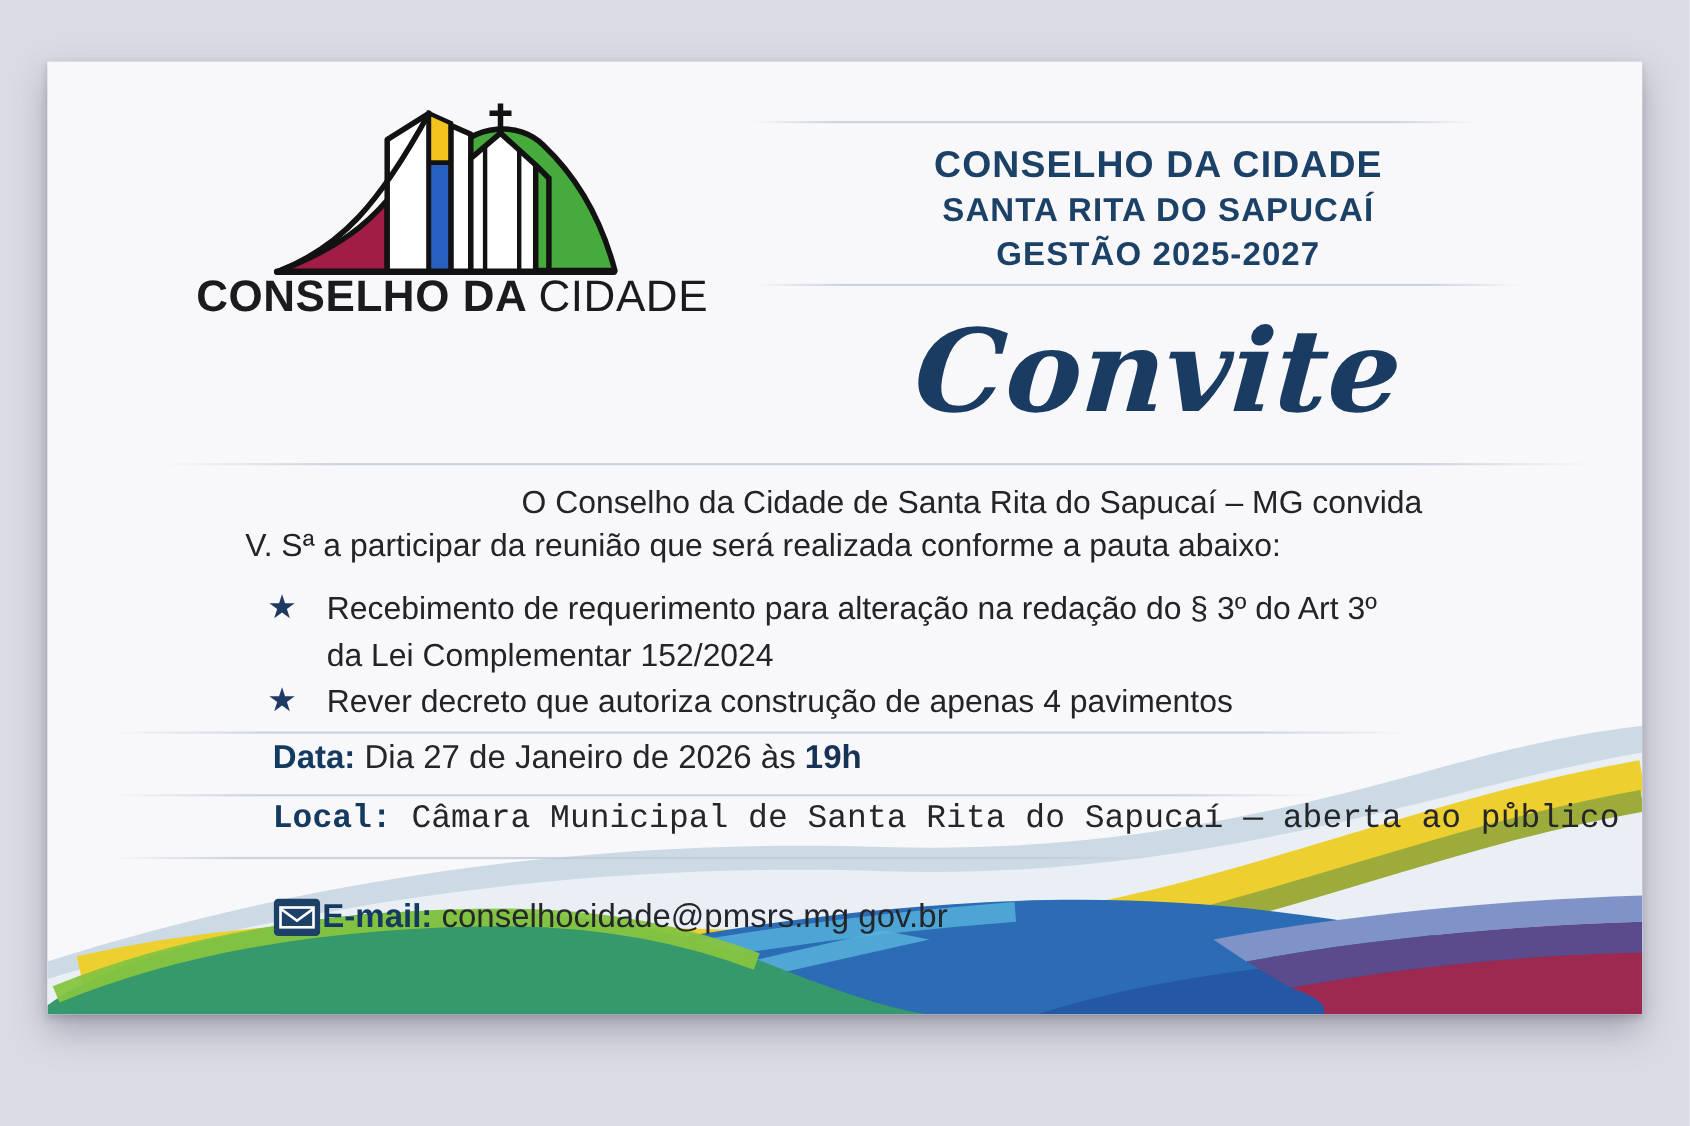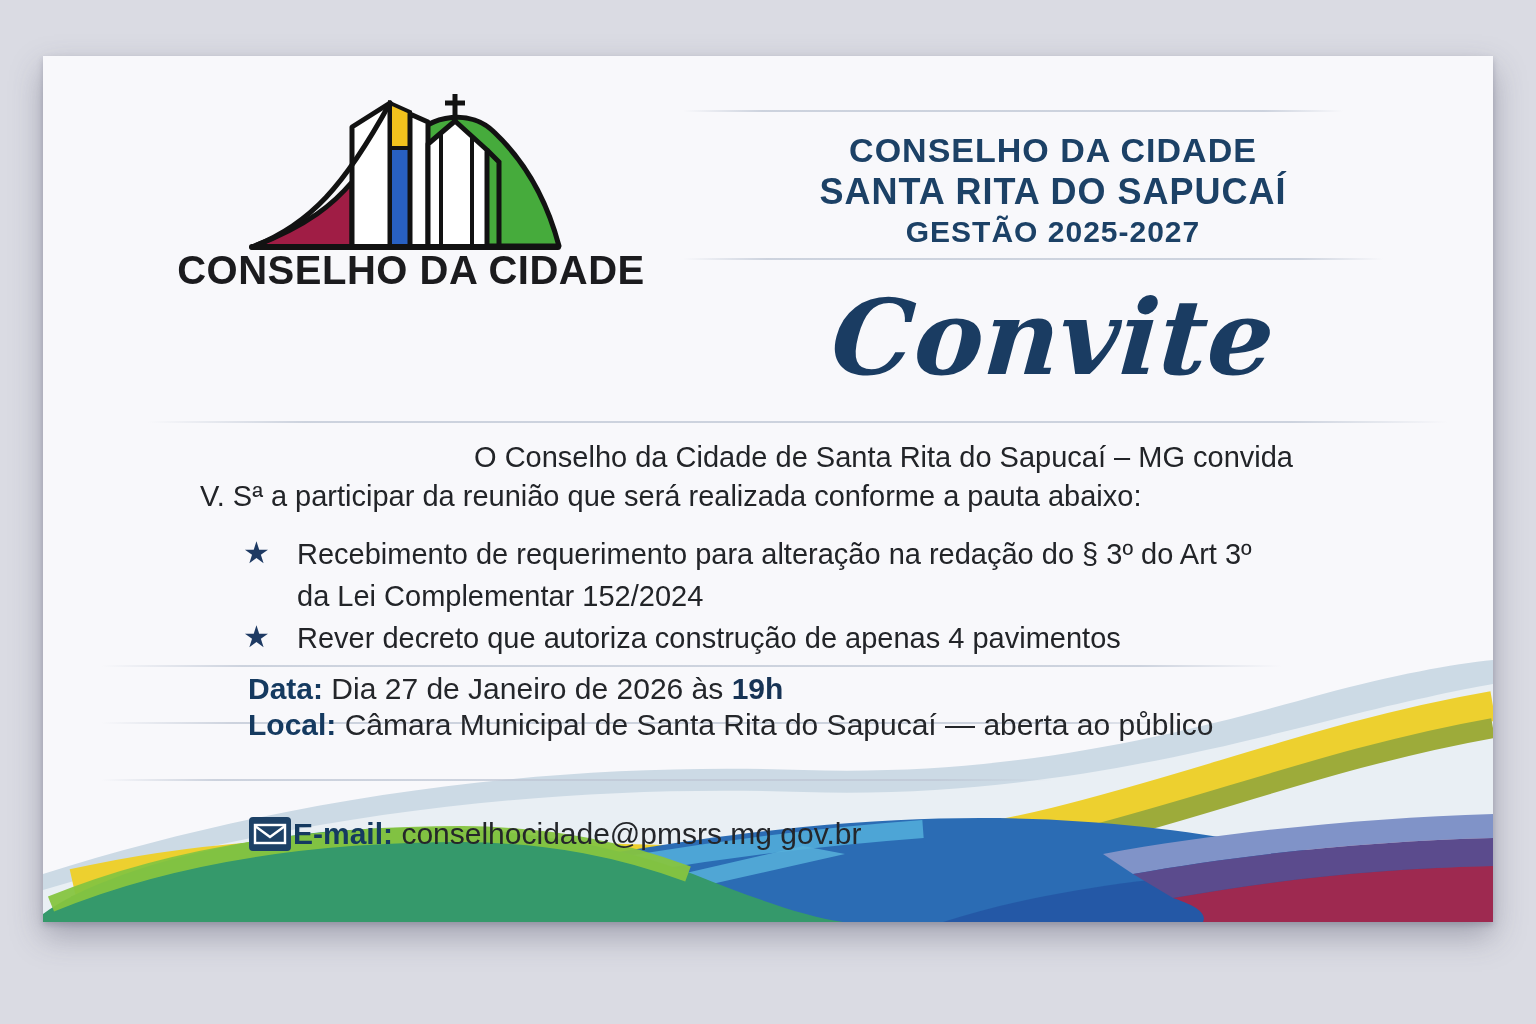--- a/index.html
+++ b/index.html
@@ -14,53 +14,53 @@
     box-shadow:0 14px 30px rgba(70,70,95,.38), 0 3px 6px rgba(70,70,95,.25);
     overflow:hidden;
   }
   .divider { position:absolute; height:2px; z-index:1;
     background:linear-gradient(90deg, rgba(190,198,212,0), rgba(190,198,212,.75) 12%, rgba(190,198,212,.75) 88%, rgba(190,198,212,0)); }
 
   
   .logo-svg { position:absolute; left:197px; top:34px; width:330px; height:170px; z-index:2; }
   .logo-name { position:absolute; left:118px; top:192px; width:500px; text-align:center;
     font-size:40px; letter-spacing:.5px; color:#1b1b1e; font-weight:600; z-index:2; }
-  .logo-name b { font-weight:700; }
+  .logo-name b { font-weight:400; }
   .logo-sub { position:absolute; left:118px; top:240px; width:500px; text-align:center;
     font-size:21px; letter-spacing:3px; color:#38383c; font-weight:500; z-index:2; }
 
   
   .hdr { position:absolute; left:700px; top:72px; width:620px; text-align:center; z-index:2; color:#1c4166; }
   .hdr .h1 { font-size:34px; line-height:44px; font-weight:bold; letter-spacing:1px; }
-  .hdr .h2 { font-size:36px; line-height:40px; font-weight:bold; letter-spacing:1px; }
+  .hdr .h2 { font-size:30px; line-height:40px; font-weight:bold; letter-spacing:1px; }
   .hdr .h3 { font-size:30px; line-height:40px; font-weight:bold; letter-spacing:1px; }
 
   .script-title { position:absolute; left:700px; top:222px; width:620px; text-align:center;
     font-family:"DejaVu Serif","Liberation Serif",serif; font-style:italic; font-weight:bold;
     font-size:104px; line-height:120px; color:#1a3c62; z-index:2; transform:skewX(-4deg); }
 
   
   .intro1 { position:absolute; left:60px; top:385px; width:1190px; text-align:right;
     font-size:29px; color:#222428; z-index:2; }
-  .intro2 { position:absolute; left:157px; top:424px; font-size:29px; color:#222428; z-index:2; }
+  .intro2 { position:absolute; left:180px; top:424px; font-size:29px; color:#222428; z-index:2; }
 
   
   .star { position:absolute; width:34px; font-size:30px; color:#1e3a63; z-index:2; }
   .ag-text { position:absolute; left:240px; font-size:29px; line-height:42px; color:#222428; z-index:2;margin-left:14px; }
   .star1 { left:200px; top:479px; }
   .ag1   { top:477px; }
   .star2 { left:200px; top:563px; }
   .ag2   { top:561px; }
 
   
   .row { position:absolute; left:205px; font-size:30px; color:#24262a; z-index:2; white-space:nowrap; }
   .row .lbl { font-weight:bold; color:#153a60; }
   .row .strong { font-weight:bold; color:#163355; }
   .row-data  { top:616px; }
-  .row-local { top:652px; }
+  .row-local { top:672px;font-family:Liberation Mono, monospace; }
   .row-email { top:760px; display:flex; align-items:center; gap:1px; }
   .mail-icon { width:44px; height:36px; display:inline-block; }
 
   
   .waves { position:absolute; left:0; bottom:0; width:100%; height:300px; z-index:0; }
 </style>
 </head>
 <body>
 
 <div class="stage">

